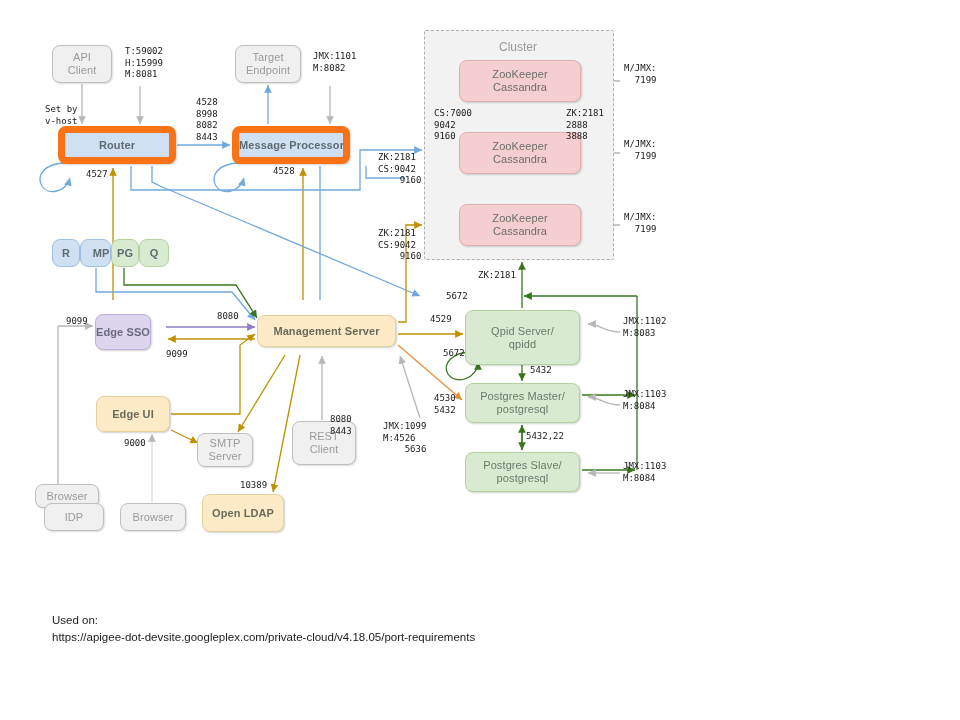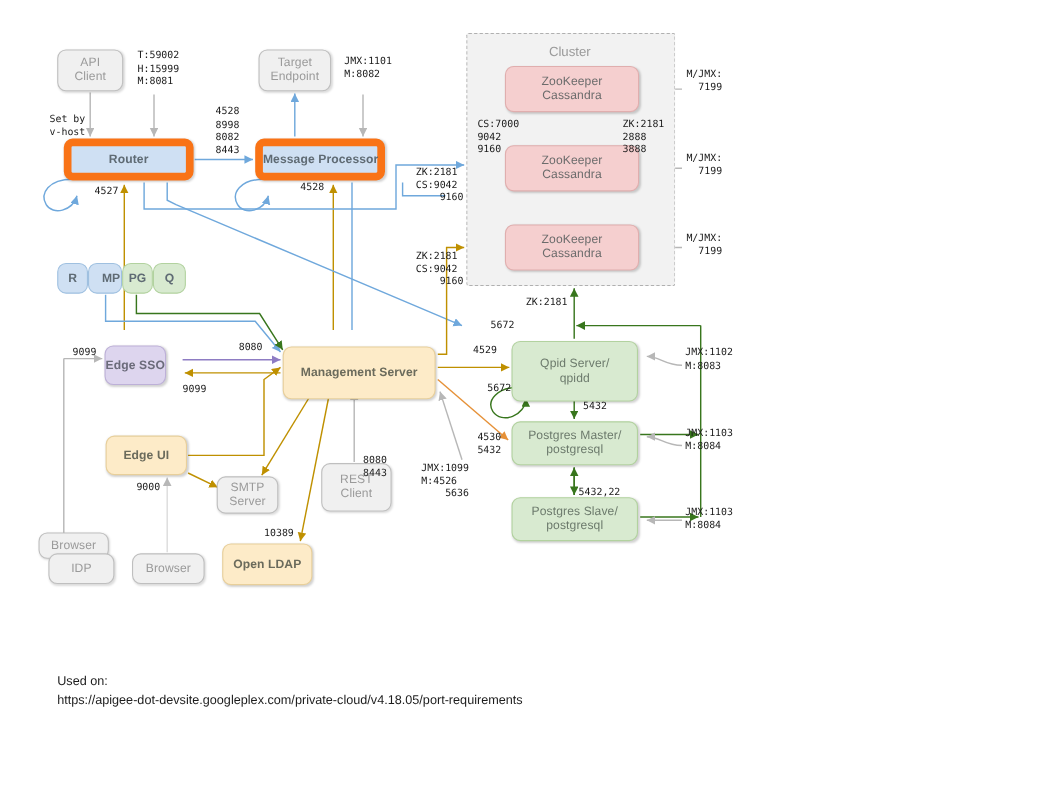--- a/index.html
+++ b/index.html
@@ -280,21 +280,21 @@
       </div>
       <div class="node n-greenlite" style="left: 111px; top: 239px; width: 28px; height: 28px;">
         <span class="lbl" style="white-space: pre;">PG</span>
       </div>
       <div class="node n-greenlite" style="left: 139px; top: 239px; width: 30px; height: 28px;">
         <span class="lbl" style="white-space: pre;">Q</span>
       </div>
       <div class="node n-purple" style="left: 95px; top: 314px; width: 56px; height: 36px;">
         <span class="lbl" style="white-space: pre;">Edge SSO</span>
       </div>
-      <div class="node n-cream" style="left: 257px; top: 315px; width: 139px; height: 48px;">
+      <div class="node n-cream" style="left: 257px; top: 315px; width: 139px; height: 32px;">
         <span class="lbl" style="white-space: pre;">Management Server</span>
       </div>
       <div class="node n-green" style="left: 465px; top: 310px; width: 115px; height: 55px;">
         <span class="lbl" style="white-space: pre;">Qpid Server/
 qpidd</span>
       </div>
       <div class="node n-green" style="left: 465px; top: 383px; width: 115px; height: 40px;">
         <span class="lbl" style="white-space: pre;">Postgres Master/
 postgresql</span>
       </div>
@@ -362,21 +362,21 @@
       <div class="plabel" style="left: 478px; top: 270px; white-space: pre;">ZK:2181</div>
       <div class="plabel" style="left: 66px; top: 316px; white-space: pre;">9099</div>
       <div class="plabel" style="left: 166px; top: 349px; white-space: pre;">9099</div>
       <div class="plabel" style="left: 217px; top: 311px; white-space: pre;">8080</div>
       <div class="plabel" style="left: 446px; top: 291px; white-space: pre;">5672</div>
       <div class="plabel" style="left: 430px; top: 314px; white-space: pre;">4529</div>
       <div class="plabel" style="left: 443px; top: 348px; white-space: pre;">5672</div>
       <div class="plabel" style="left: 530px; top: 365px; white-space: pre;">5432</div>
       <div class="plabel" style="left: 434px; top: 393px; white-space: pre;">4530
 5432</div>
-      <div class="plabel" style="left: 526px; top: 431px; white-space: pre; margin-top: 12px;">5432,22</div>
+      <div class="plabel" style="left: 526px; top: 431px; white-space: pre;">5432,22</div>
       <div class="plabel" style="left: 623px; top: 316px; white-space: pre;">JMX:1102
 M:8083</div>
       <div class="plabel" style="left: 623px; top: 389px; white-space: pre;">JMX:1103
 M:8084</div>
       <div class="plabel" style="left: 623px; top: 461px; white-space: pre;">JMX:1103
 M:8084</div>
       <div class="plabel" style="left: 330px; top: 414px; white-space: pre;">8080
 8443</div>
       <div class="plabel" style="left: 383px; top: 421px; white-space: pre;">JMX:1099
 M:4526

